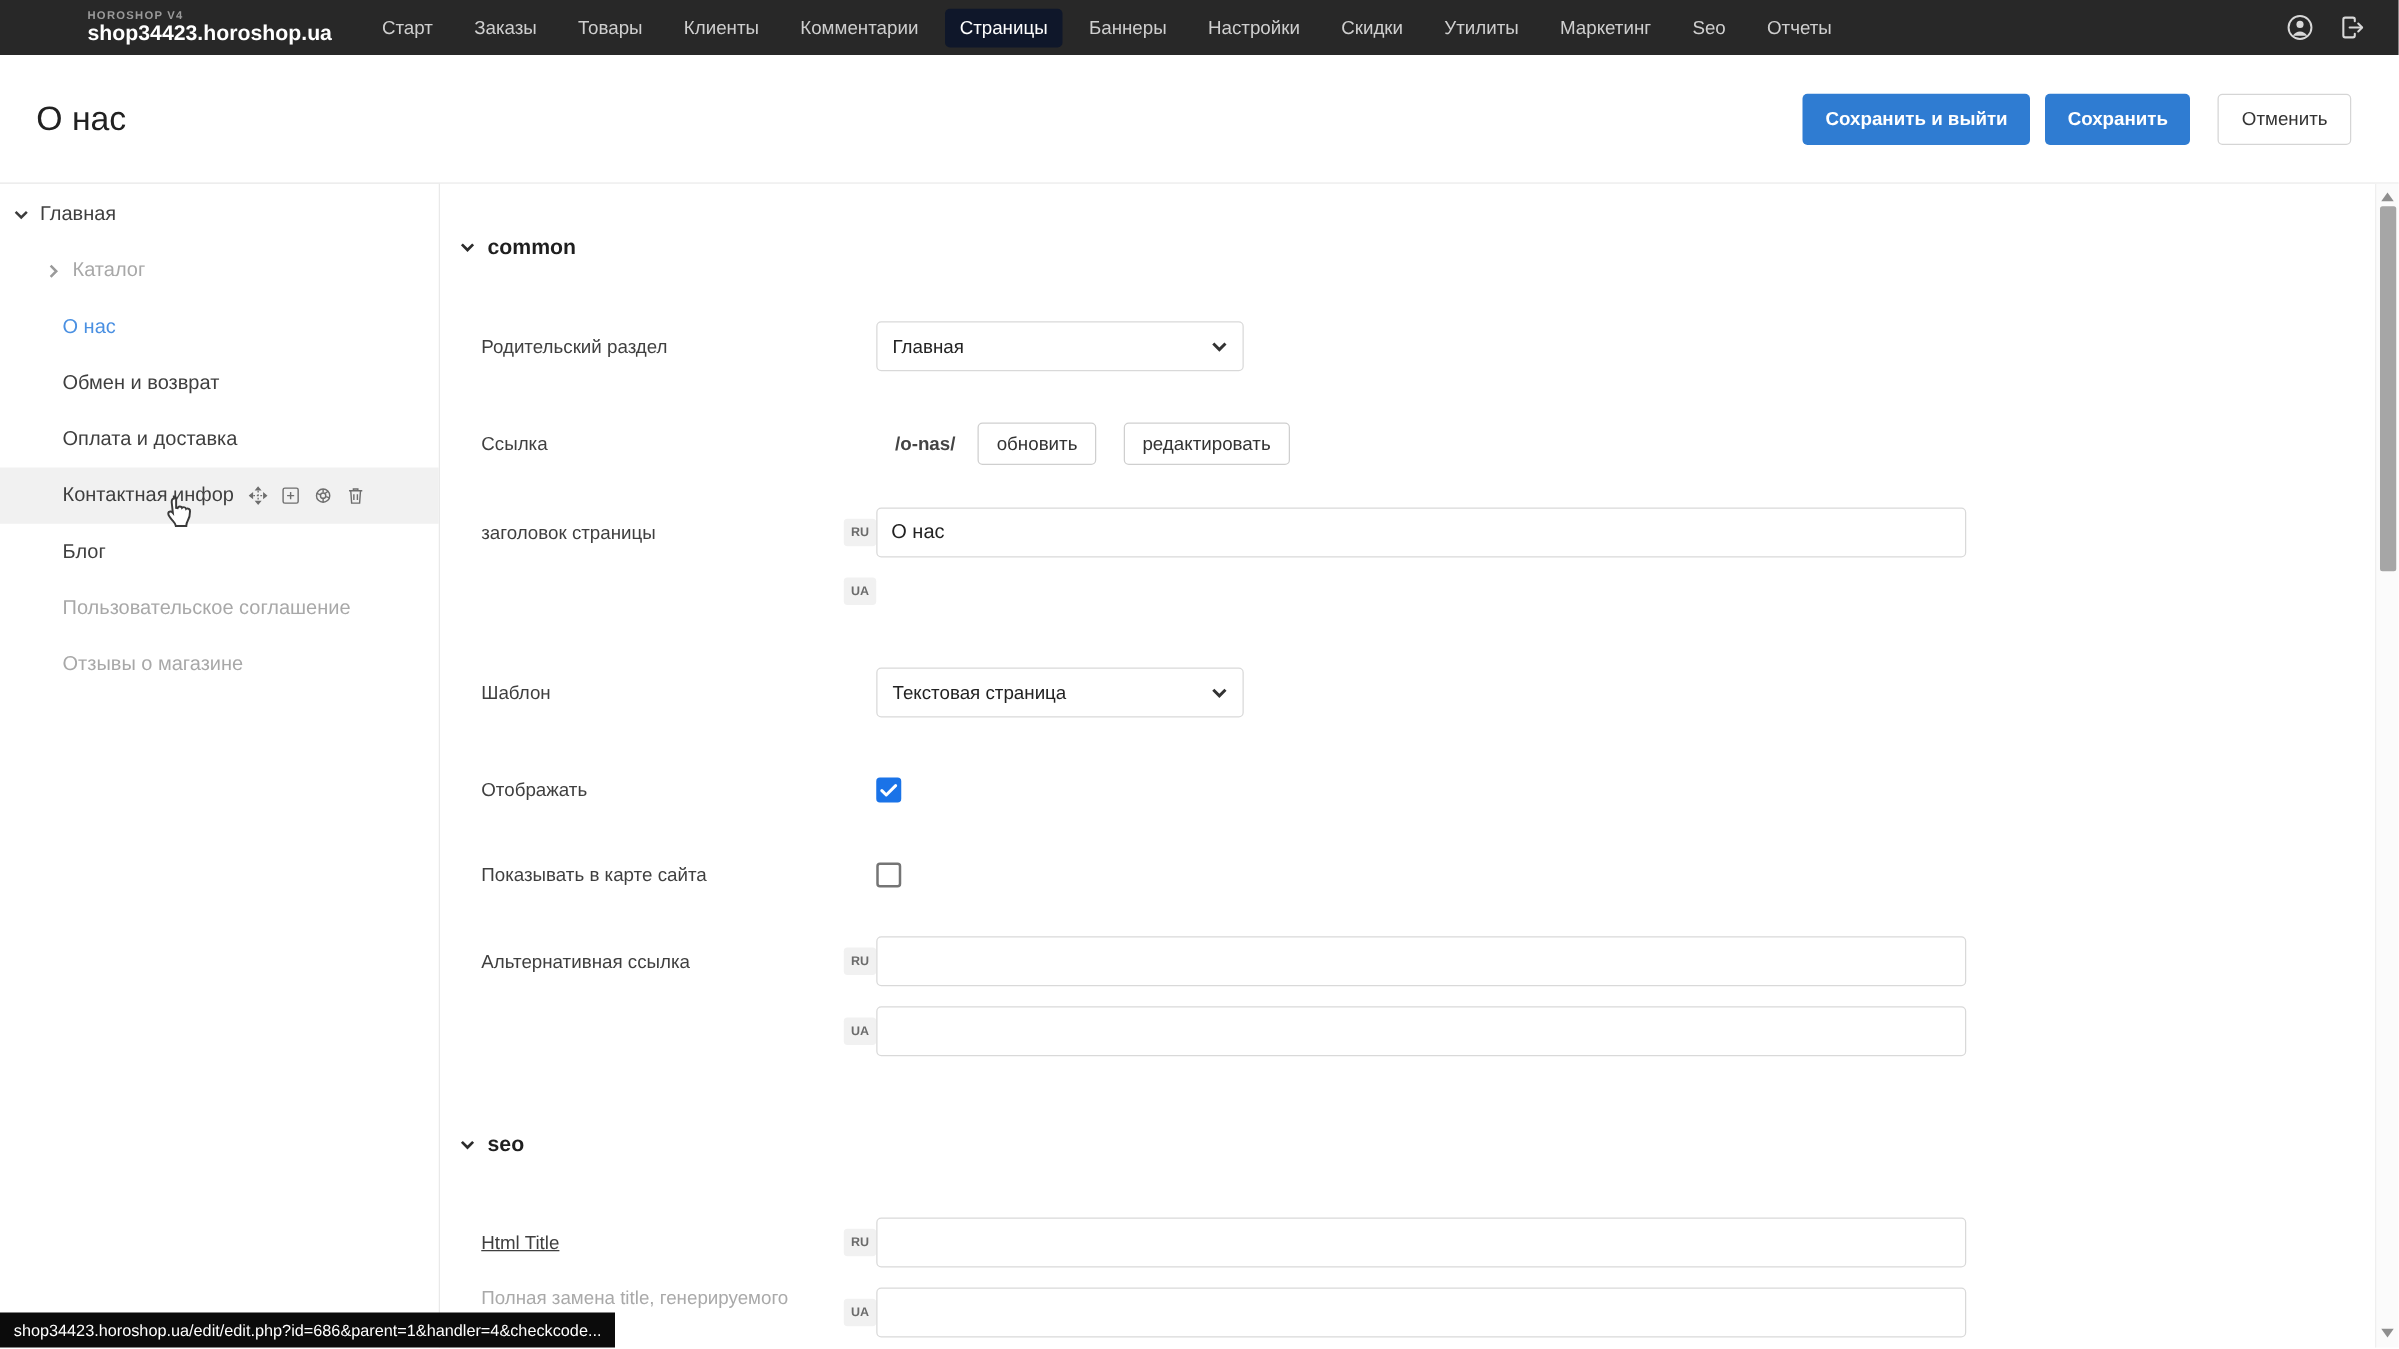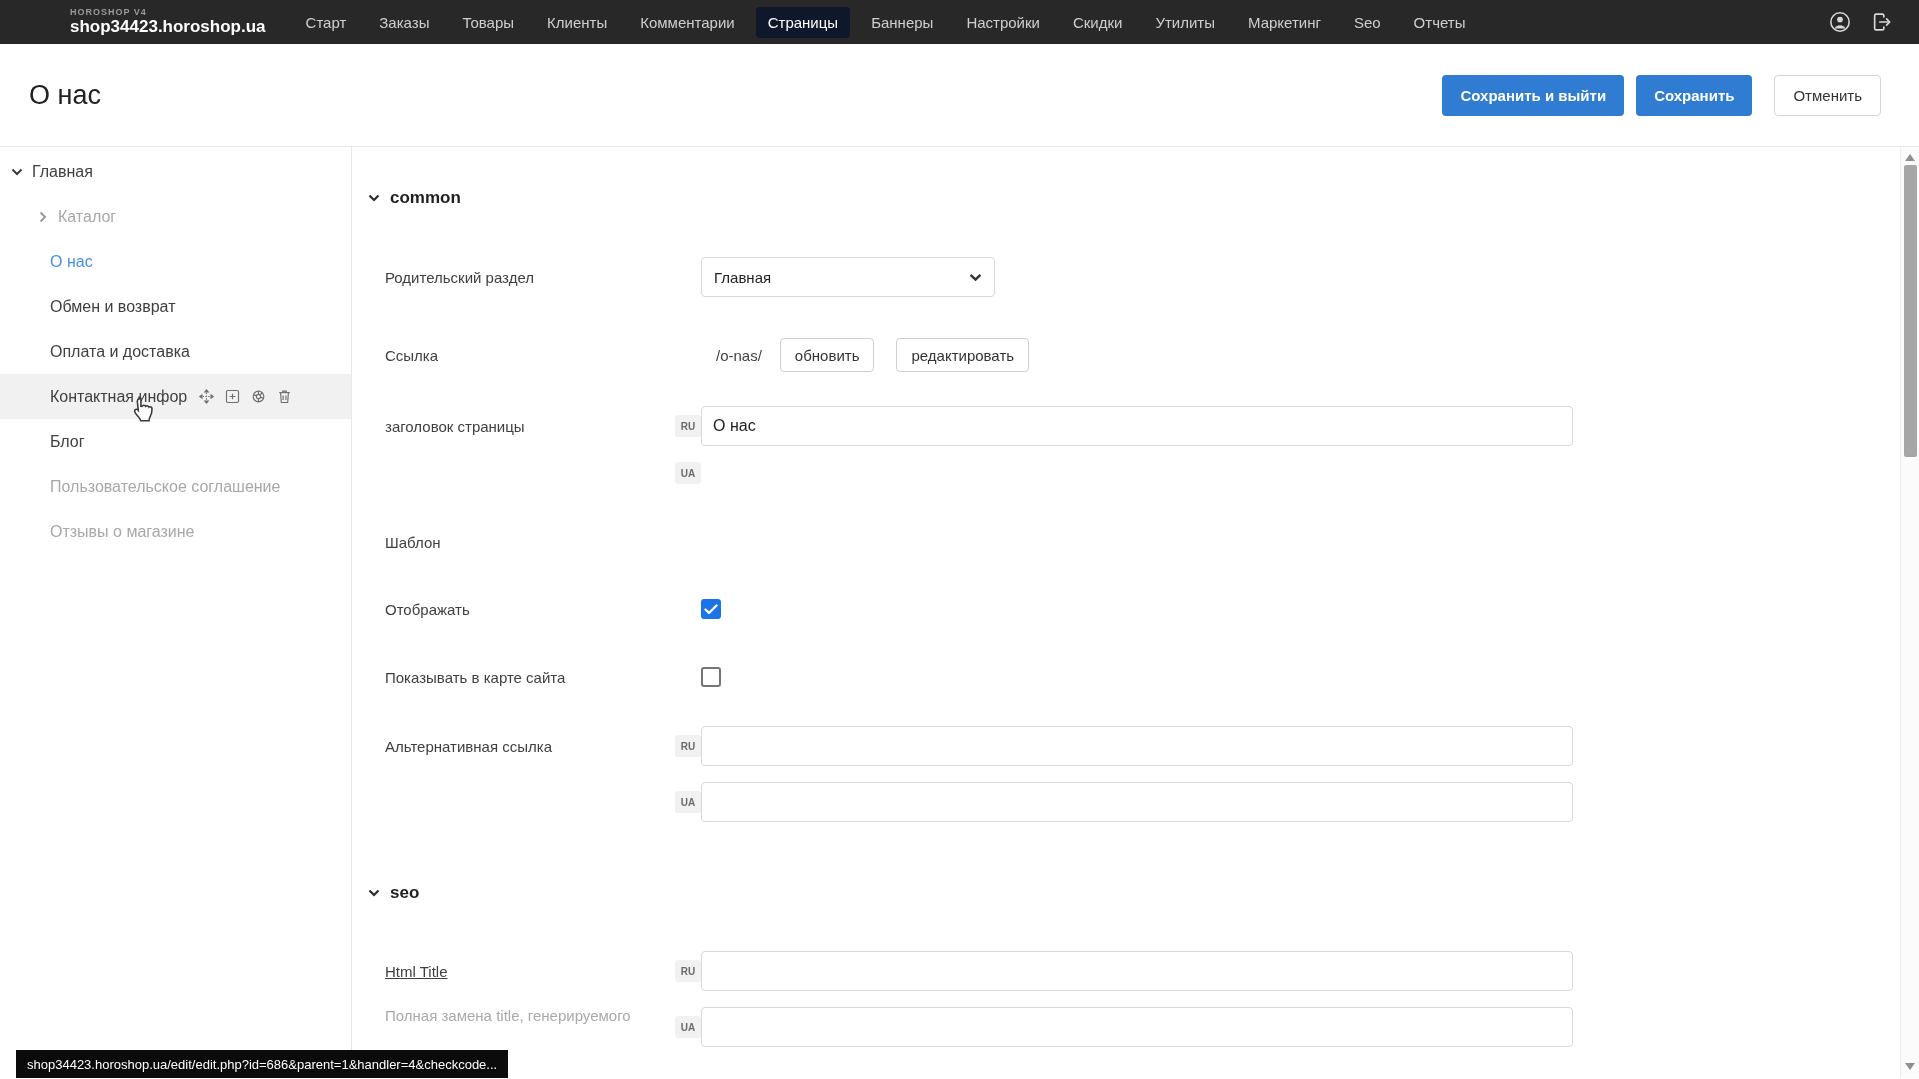--- a/index.html
+++ b/index.html
@@ -74,21 +74,21 @@
   .select { width:294px; height:40px; border:1px solid #d9d9d9; border-radius:4px;
     background:#fff; display:flex; align-items:center; padding:0 12px; font-size:15px;
     color:#222; cursor:pointer; }
   .select .sel-text { flex:1; }
   .select .chev { color:#333; display:flex; }
 
   .tinput { width:872px; height:40px; border:1px solid #d9d9d9; border-radius:4px;
     font-size:16px; color:#222; padding:0 11px; outline:none;
     font-family:"Liberation Sans", sans-serif; }
 
-  .link-val { font-size:15px; color:#444; margin-left:15px; }
+  .link-val { font-size:15px; color:#444; margin-left:15px;font-weight:bold; }
   .mini-btn { height:34px; border:1px solid #cfcfcf; border-radius:4px; background:#fff;
     font-size:15px; color:#333; padding:0 14px; margin-left:18px; cursor:pointer;
     font-family:"Liberation Sans", sans-serif; }
   .mini-btn.second { margin-left:22px; }
 
   .checkbox { width:20px; height:20px; border-radius:3px; border:2px solid #757575;
     background:#fff; display:flex; align-items:center; justify-content:center;
     cursor:pointer; }
   .checkbox[data-checked="true"] { background:#1a73e8; border-color:#1a73e8; }
   .checkbox svg { display:none; }
@@ -109,21 +109,21 @@
     display:flex; align-items:center; justify-content:center; cursor:pointer; }
   .scroll-up { top:2px; } .scroll-down { bottom:4px; }
   .tri-up { width:0; height:0; border-left:5px solid transparent;
     border-right:5px solid transparent; border-bottom:7px solid #8f8f8f; }
   .tri-down { width:0; height:0; border-left:5px solid transparent;
     border-right:5px solid transparent; border-top:7px solid #8f8f8f; }
   .thumb { position:absolute; left:3px; top:18px; width:13px; height:292px;
     background:#a6a6a6; border-radius:2px; cursor:pointer; }
 
   
-  .statusbar { position:absolute; left:16px; bottom:0; height:28px; background:#0b0b0b;
+  .statusbar { position:absolute; left:0; bottom:0; height:28px; background:#0b0b0b;
     color:#fff; font-size:13px; display:flex; align-items:center; padding:0 11px;
     max-width:660px; white-space:nowrap; z-index:30; }
 </style>
 </head>
 <body>
 
 <div class="topbar">
   <div class="brand">
     <div class="sup">HOROSHOP V4</div>
     <div class="main">shop34423.horoshop.ua</div>
@@ -286,20 +286,28 @@
       <span class="lang-badge">RU</span>
       <input class="tinput" type="text" value="О нас" style="">
     </div>
     <div class="frow r-m4">
       <span class="spacer"></span>
       <span class="lang-badge">UA</span>
     </div>
 
     <div class="frow r-m5">
       <span class="flabel">Шаблон</span>
+      <div class="select">
+        <span class="sel-text">Текстовая страница</span>
+        <span class="chev">
+          <svg width="13" height="9" viewBox="0 0 12 8" fill="none" stroke="currentColor" stroke-width="2.2">
+              <path d="M1.5 1.5 6 6l4.5-4.5"></path>
+            </svg>
+        </span>
+      </div>
     </div>
 
     <div class="frow r-m6">
       <span class="flabel">Отображать</span>
       <span class="checkbox" data-checked="true">
         <svg width="14" height="11" viewBox="0 0 14 11" fill="none" stroke="#fff" stroke-width="2.4" stroke-linecap="round" stroke-linejoin="round">
             <path d="M1.5 5.5 5 9l7.5-7.5"></path>
           </svg>
       </span>
     </div>

